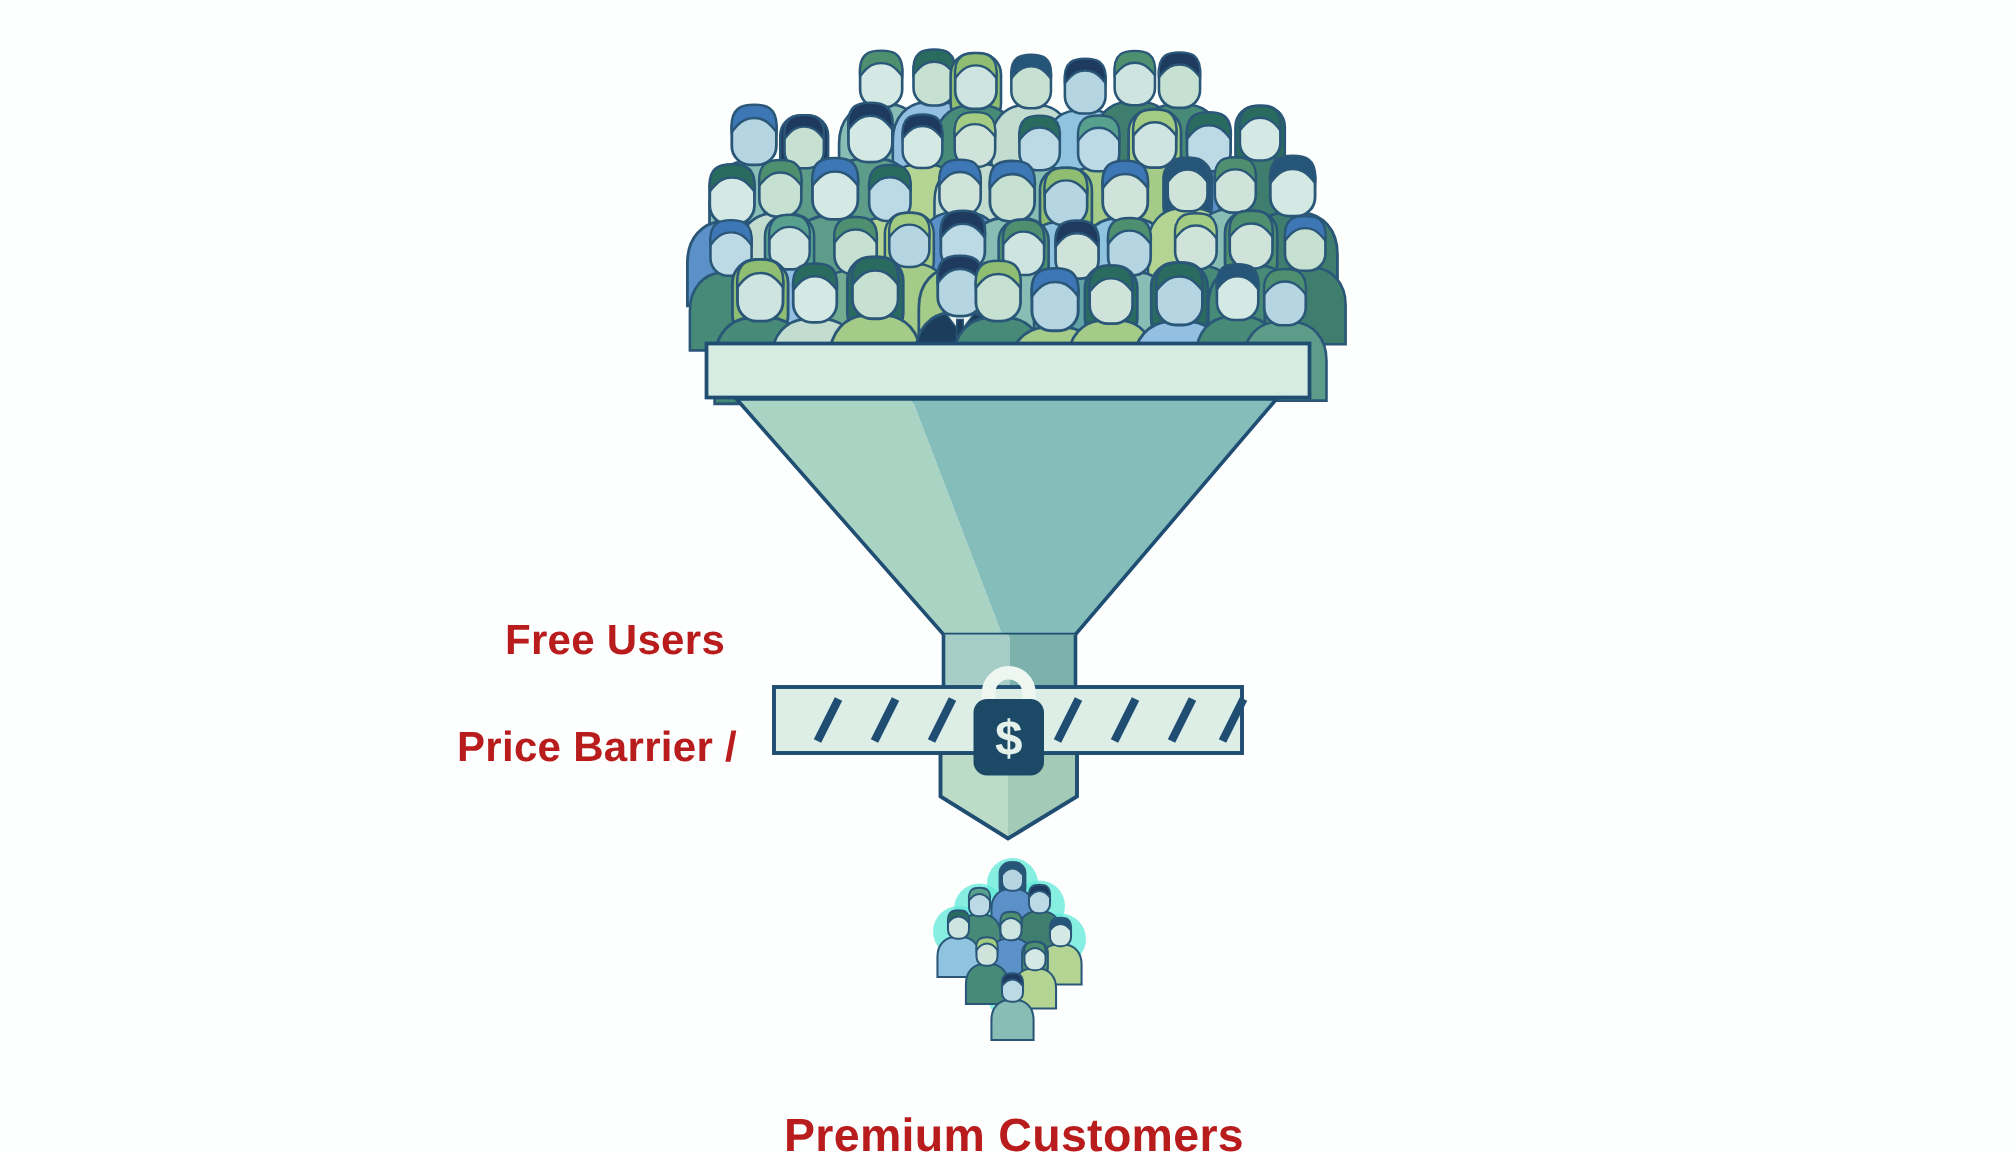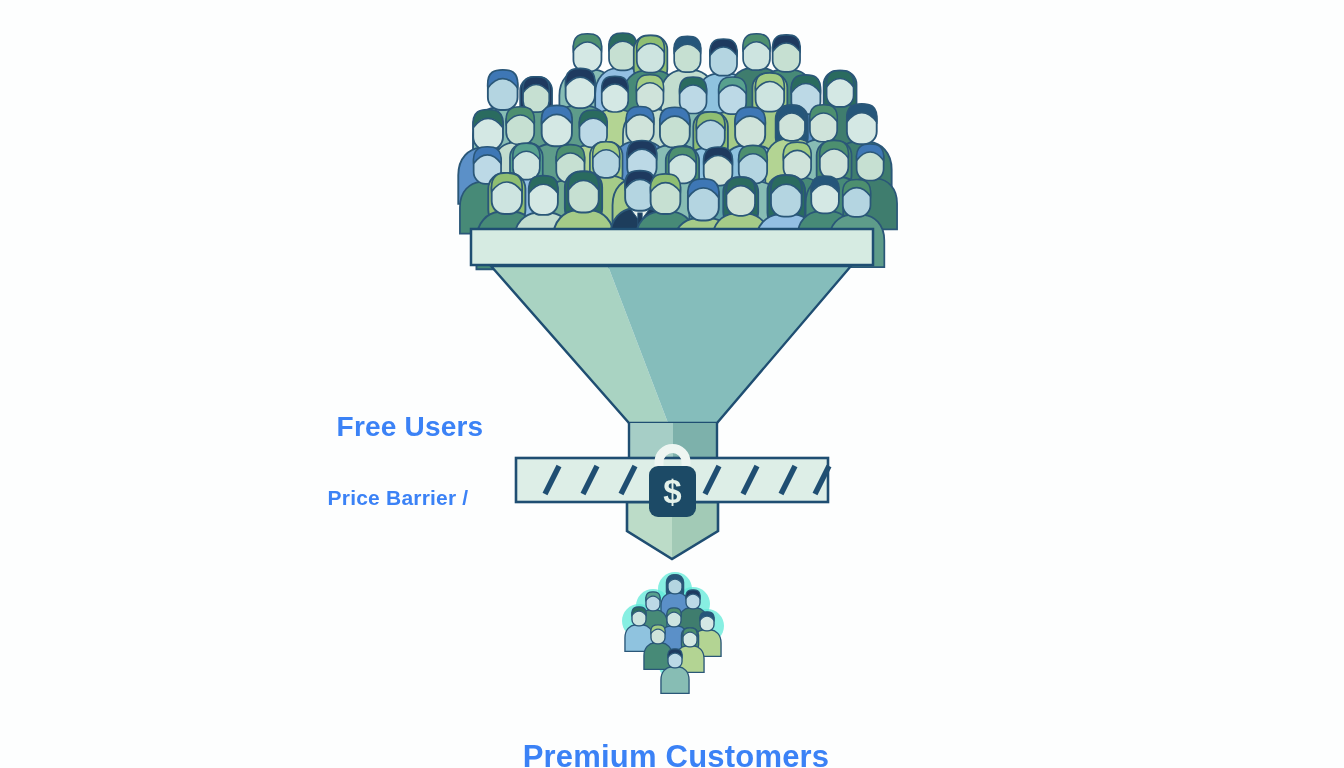--- a/index.html
+++ b/index.html
@@ -8,27 +8,27 @@
     width:1344px;height:768px;
     background:#fdfefe;
     overflow:hidden;
     font-family:"Liberation Sans", sans-serif;
   }
   .illustration{position:absolute;left:0;top:0;width:1344px;height:768px;}
   .label{
     position:absolute;
     transform:translate(-50%,-50%);
     font-weight:700;
-    color:#3b82f6;
+    color:#b91c1c;
     text-align:center;
     white-space:nowrap;
     letter-spacing:0.2px;
   }
   .label-free{font-size:28px;}
-  .label-barrier{font-size:21px;line-height:40px;white-space:normal;width:320px;}
+  .label-barrier{font-size:28px;line-height:40px;white-space:normal;width:320px;}
   .label-premium{font-size:31px;margin-top:47px;}
 </style>
 </head>
 <body>
 
 <div class="canvas">
 
   <svg class="illustration" viewBox="0 0 1344 768">
 
     <g id="crowd">

